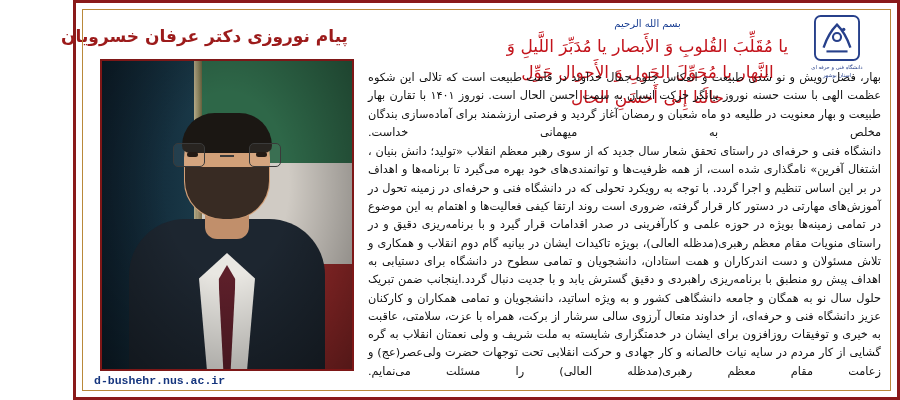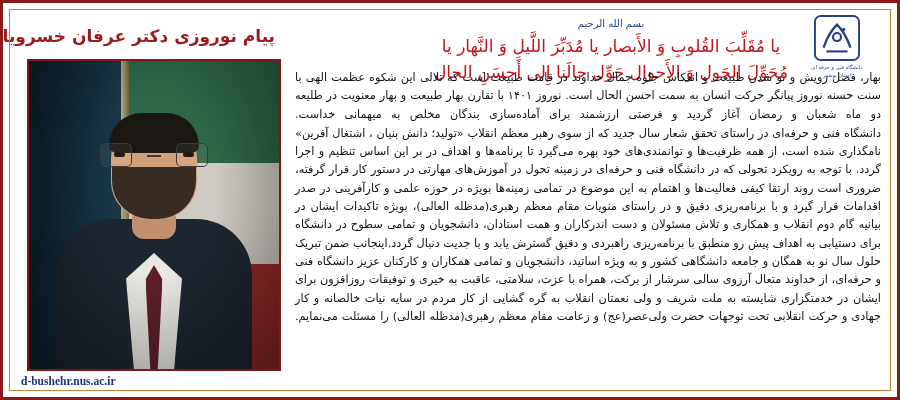--- a/index.html
+++ b/index.html
@@ -9,21 +9,21 @@
   body {
     width: 900px;
     height: 400px;
     overflow: hidden;
     font-family: "DejaVu Sans", "Liberation Sans", sans-serif;
     background: #ffffff;
   }
 
   .poster {
     position: relative;
-    width: 900px;
+    width: 827px;
     height: 400px;
     box-sizing: border-box;
     background: #ffffff;
     border: 3px solid #8a1a1a;
     padding: 0;
   }
   .poster::after {
     content: "";
     position: absolute;
     left: 6px; right: 6px; top: 6px; bottom: 6px;
@@ -278,21 +278,21 @@
 
   
   .website {
     position: absolute;
     left: 18px;
     bottom: 10px;
     color: #15357e;
     font-size: 11.5px;
     font-weight: bold;
     direction: ltr;
-    font-family: Liberation Serif, serif;
+    font-family: Liberation Mono, monospace;
   }
 </style>
 </head>
 <body>
 
 <div class="poster">
 
   <div class="logo-block">
     <svg class="logo-mark" viewBox="0 0 48 48">
       <rect x="1" y="1" width="46" height="46" rx="6" fill="#ffffff" stroke="#27408b" stroke-width="2"></rect>

